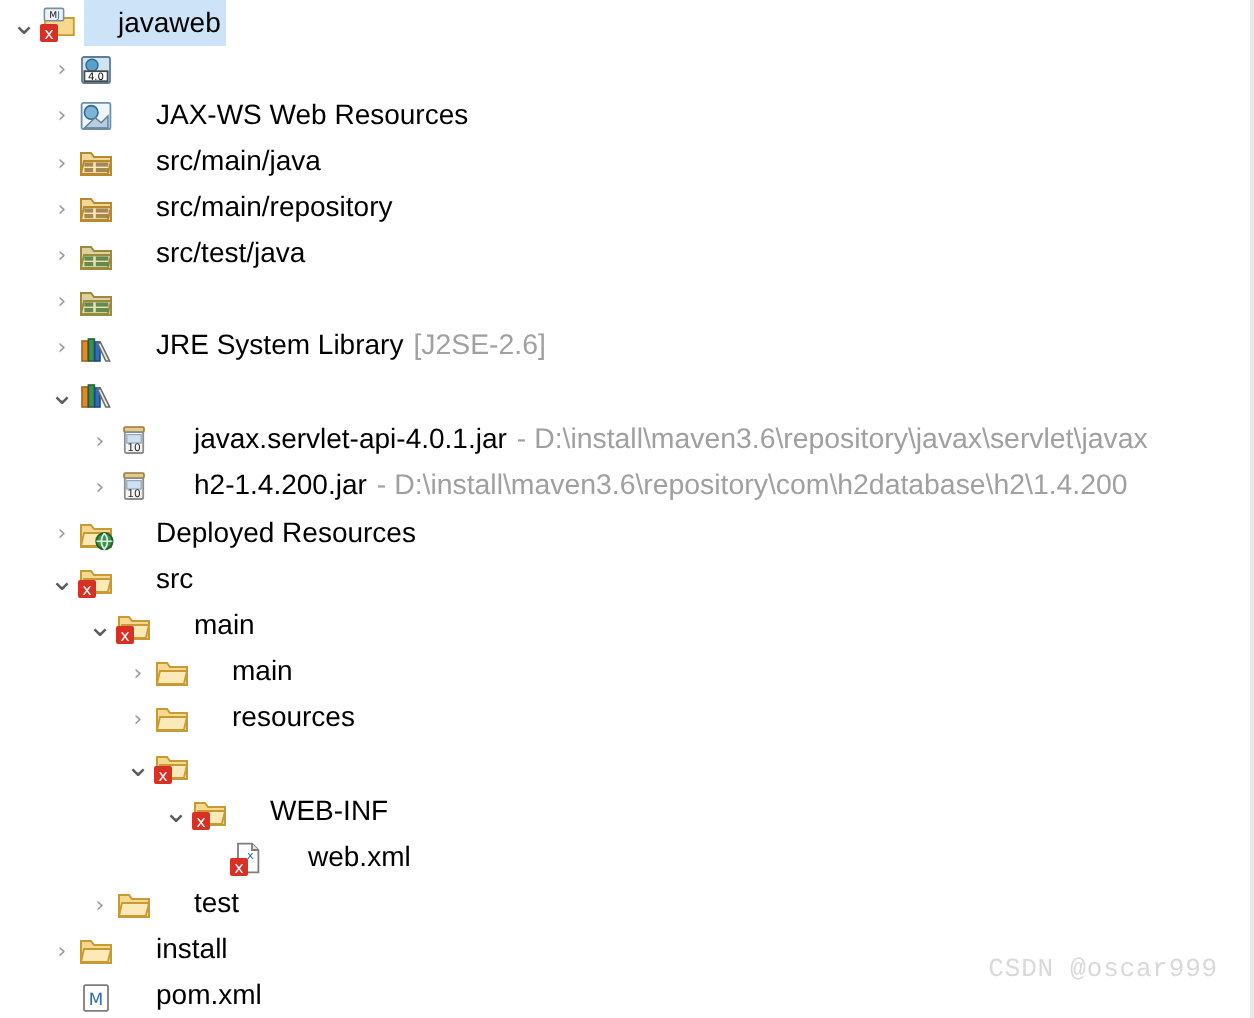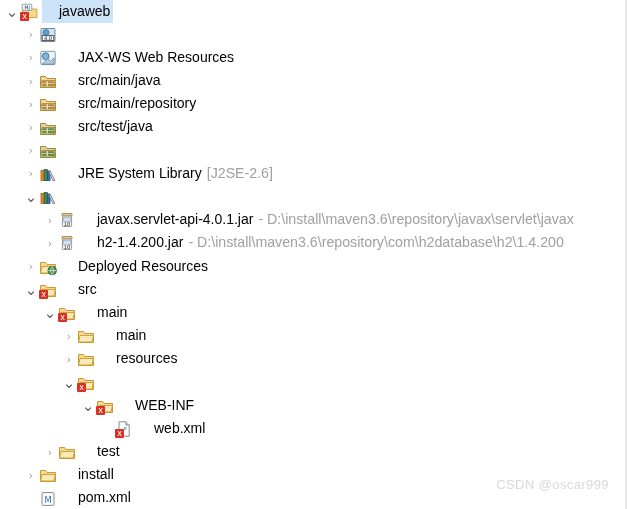--- a/index.html
+++ b/index.html
@@ -65,21 +65,21 @@
     color:#a0a0a0;
     font-size:14.2px;
     margin-left:5px;
   }
   .watermark{
     position:absolute;
     right:18px;bottom:17px;
     color:#d9d9d9;
     font-size:13px;
     letter-spacing:.4px;
-    font-family:Liberation Sans, sans-serif;
+    font-family:Liberation Mono, monospace;
     user-select:none;
   }
   .edge-right{
     position:absolute;top:0;right:0;width:2px;height:509px;
     background:#e8e8e8;
   }
 </style>
 </head>
 <body>
 

